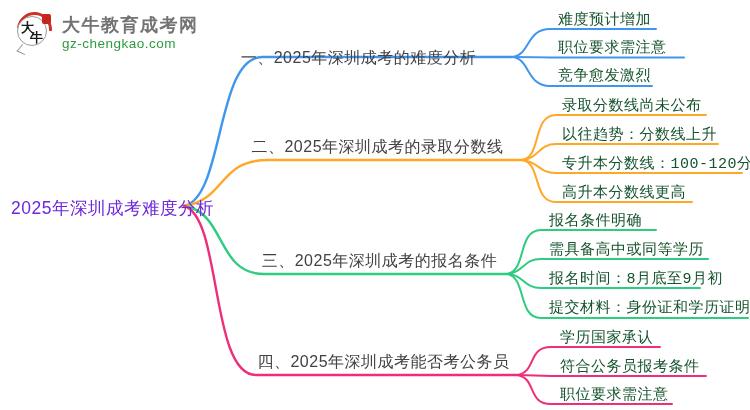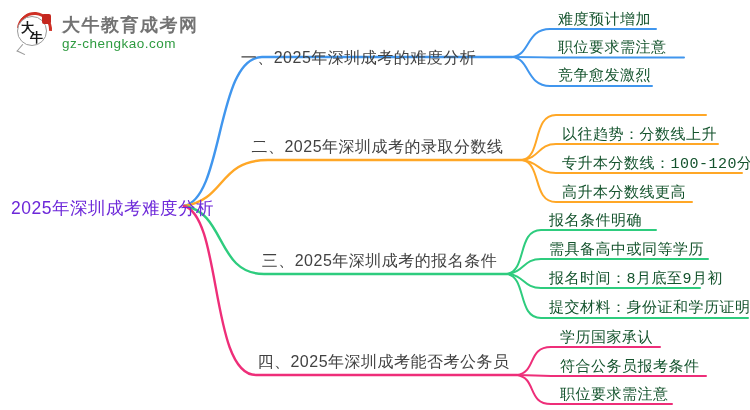--- a/index.html
+++ b/index.html
@@ -94,20 +94,21 @@
 
   <div class="branch-label" style="left:221px;width:275px;top:34px;margin-top:14px;">一、2025年深圳成考的难度分析</div>
   <div class="branch-label" style="left:233px;width:289px;top:137px;">二、2025年深圳成考的录取分数线</div>
   <div class="branch-label" style="left:252px;width:255px;top:251px;">三、2025年深圳成考的报名条件</div>
   <div class="branch-label" style="left:250px;width:267px;top:352px;">四、2025年深圳成考能否考公务员</div>
 
   <div class="sub-label" style="left:558px;top:10px;">难度预计增加</div>
   <div class="sub-label" style="left:558px;top:38px;">职位要求需注意</div>
   <div class="sub-label" style="left:558px;top:66px;">竞争愈发激烈</div>
 
+  <div class="sub-label" style="left:562px;top:96px;">录取分数线尚未公布</div>
   <div class="sub-label" style="left:562px;top:125px;">以往趋势：分数线上升</div>
   <div class="sub-label" style="left:562px;top:154px;">专升本分数线：100-120分</div>
   <div class="sub-label" style="left:562px;top:183px;">高升本分数线更高</div>
 
   <div class="sub-label" style="left:549px;top:211px;">报名条件明确</div>
   <div class="sub-label" style="left:549px;top:240px;">需具备高中或同等学历</div>
   <div class="sub-label" style="left:549px;top:269px;">报名时间：8月底至9月初</div>
   <div class="sub-label" style="left:549px;top:298px;">提交材料：身份证和学历证明</div>
 
   <div class="sub-label" style="left:560px;top:357px;">符合公务员报考条件</div>

